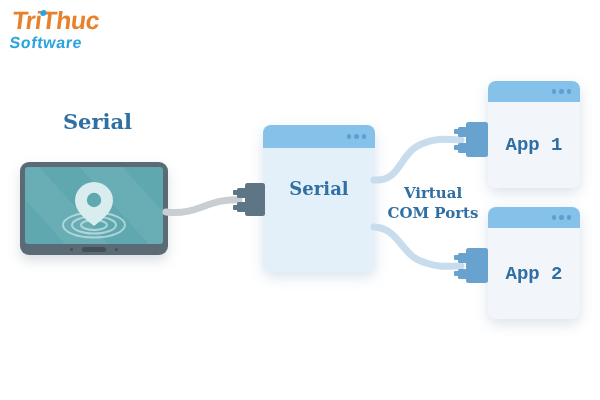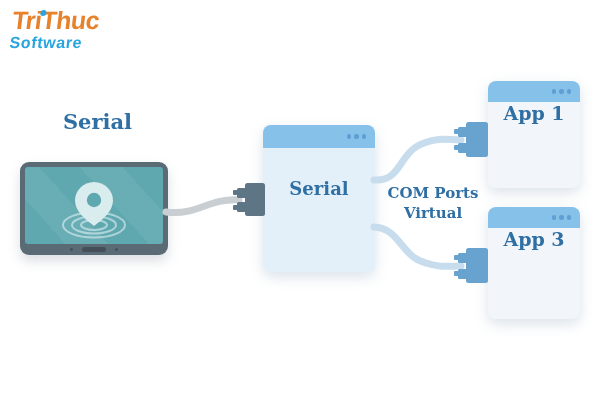--- a/index.html
+++ b/index.html
@@ -51,21 +51,21 @@
   .window-title{color:#2F6FA3;font-weight:bold;text-align:center;}
 
   .splitter-window{left:263px;top:125px;width:112px;height:147px;background:#E3F0FA;}
   .splitter-window .window-header{height:23px;}
   .splitter-title{padding-top:50px;font-size:18px;line-height:1.5;}
 
   .app-window{width:92px;background:#F2F6FA;}
   .app1-window{left:488px;top:81px;height:107px;}
   .app2-window{left:488px;top:207px;height:112px;}
   .app-window .window-header{height:21px;}
-  .app-body{position:absolute;left:0;right:0;top:21px;bottom:0;display:flex;align-items:flex-start;justify-content:center;}
+  .app-body{position:absolute;left:0;right:0;top:21px;bottom:0;display:flex;align-items:center;justify-content:center;font-family:Liberation Mono, monospace;}
   .app-title{font-size:19px;}
 
   
   .cable-layer{left:0;top:0;width:600px;height:400px;z-index:5;pointer-events:none;}
 </style>
 </head>
 <body>
 
 <div class="abs logo">
   <div class="logo-name">TriThuc</div>
@@ -122,27 +122,27 @@
 
 <div class="abs window app-window app2-window">
   <div class="window-header">
     <div class="header-dots">
         <span></span>
         <span></span>
         <span></span>
       </div>
   </div>
   <div class="app-body">
-    <div class="window-title app-title">App 3</div>
+    <div class="window-title app-title">App 2</div>
   </div>
 </div>
 
 <div class="abs diagram-label virtual-label">
+  <div>Virtual</div>
   <div>COM Ports</div>
-  <div>Virtual</div>
 </div>
 
 <svg class="abs cable-layer" viewBox="0 0 600 400">
 
   <path d="M166 212 C198 216, 208 198, 239 200" stroke="#C9CED2" stroke-width="7" fill="none" stroke-linecap="round"></path>
 
   <g fill="#5D7584">
     <rect x="233" y="190" width="5" height="5" rx="1"></rect>
     <rect x="233" y="205" width="5" height="5" rx="1"></rect>
     <rect x="237" y="188" width="9" height="10" rx="1.5"></rect>

